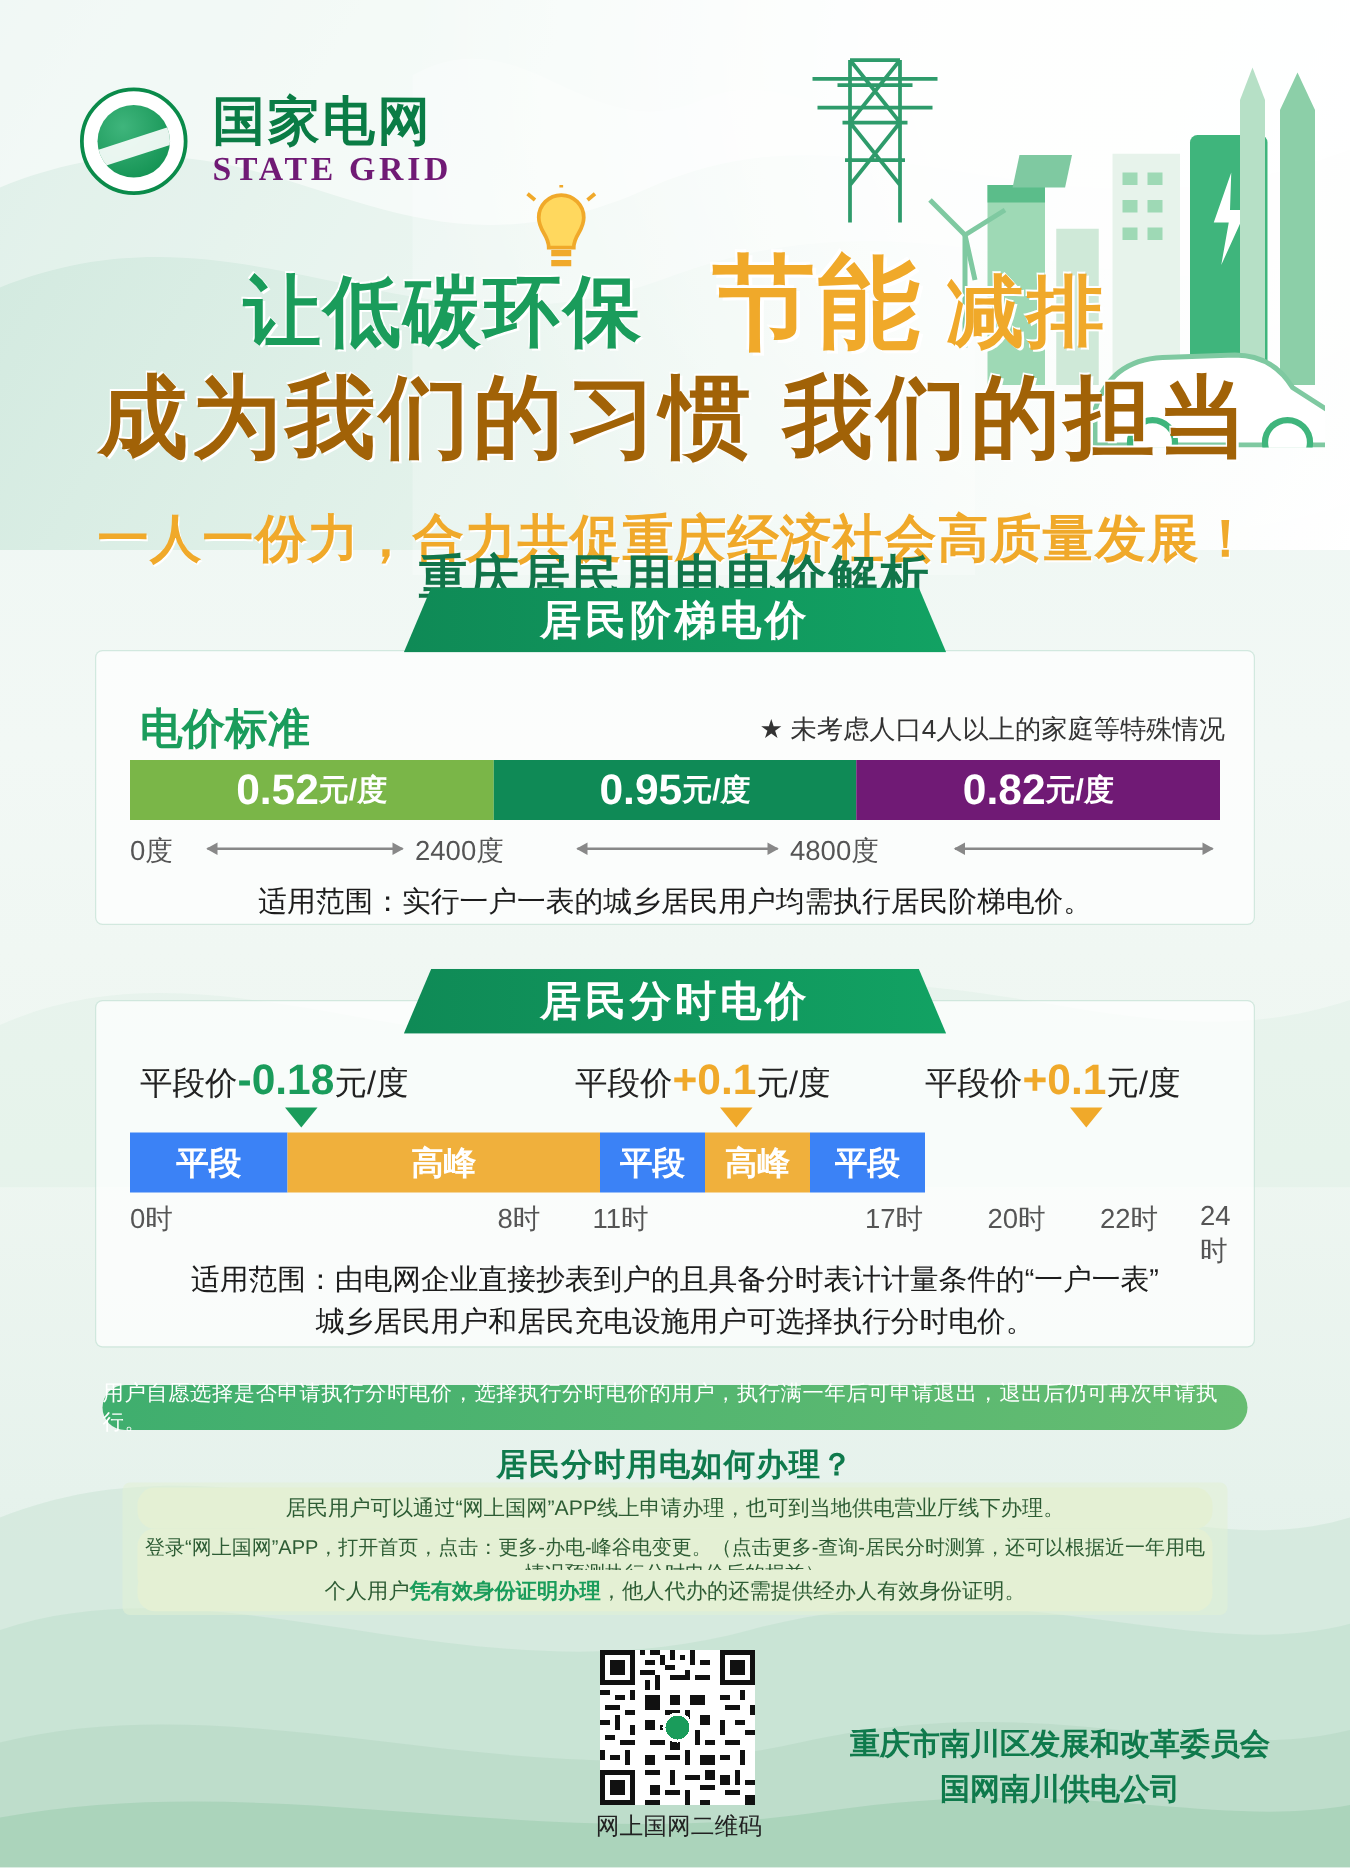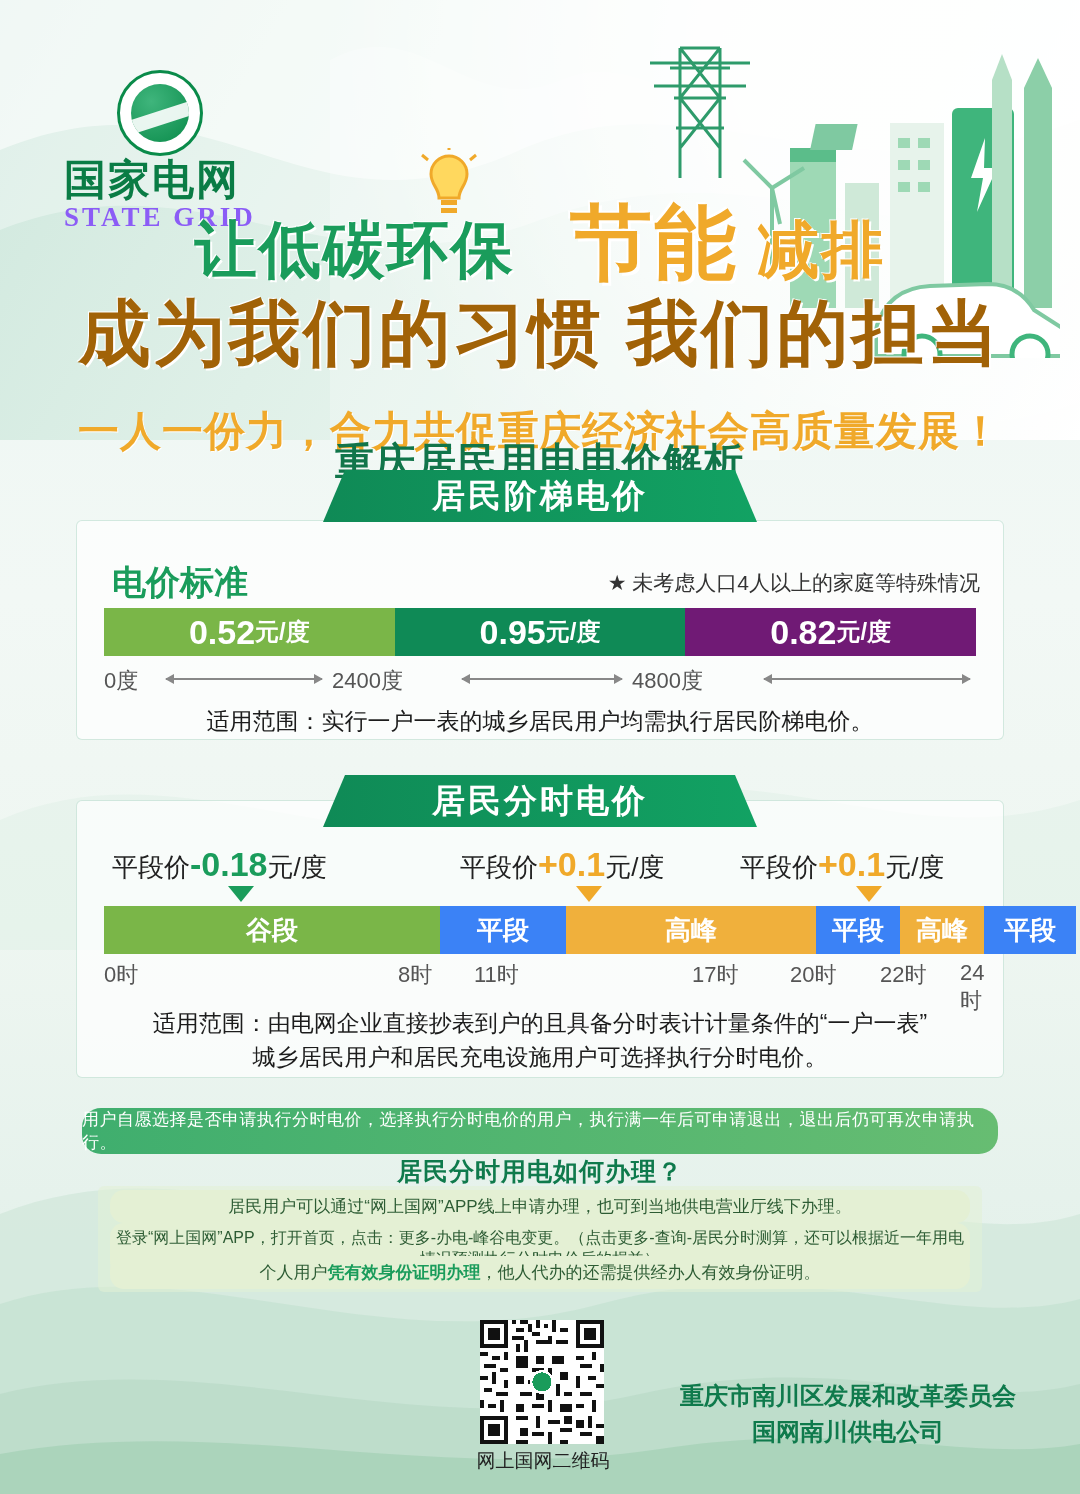--- a/index.html
+++ b/index.html
@@ -18,37 +18,37 @@
   .bg-swoosh {
     position:absolute; left:0; top:0; width:1080px; height:460px;
   }
   .bg-wave-mid {
     position:absolute; left:0; top:700px; width:1080px; height:250px; opacity:.5;
   }
   .bg-bottom {
     position:absolute; left:0; bottom:0; width:1080px; height:420px;
   }
   
-  .logo-wrap { position:absolute; left:64px; top:70px; display:flex; align-items:center; gap:2px; z-index:6;flex-direction:column;}
+  .logo-wrap { position:absolute; left:64px; top:70px; display:flex; align-items:center; gap:20px; z-index:6;}
   .logo-seal {
     width:86px;height:86px;border-radius:50%;
     border:3px solid #0a8b4a; position:relative; background:#fff;
     display:flex;align-items:center;justify-content:center;
   }
   .logo-seal .inner {
     width:58px;height:58px;border-radius:50%;
     background:radial-gradient(circle at 35% 30%,#3fb57c,#0a8b4a);
     position:relative; overflow:hidden;
   }
   .logo-seal .inner:after{
     content:""; position:absolute; left:-8px; top:26px; width:80px; height:14px;
     background:#fff; transform:rotate(-18deg); opacity:.9;
   }
   .logo-text .cn { font-size:42px; font-weight:bold; color:#0a7c45; letter-spacing:2px; line-height:1.05;}
-  .logo-text .en { font-size:27px; font-weight:bold; color:#8b5cf6; letter-spacing:3px; font-family:"Liberation Serif", serif;}
+  .logo-text .en { font-size:27px; font-weight:bold; color:#701a75; letter-spacing:3px; font-family:"Liberation Serif", serif;}
   
   .city { position:absolute; right:20px; top:28px; width:420px; height:330px; z-index:3;}
   
   .headline { position:absolute; left:0; top:200px; width:1080px; z-index:7; text-align:center;}
   .hl-row1 { font-size:62px; font-weight:bold; line-height:1.05; letter-spacing:2px;}
   .hl-row1 .g { color:#1a9c5b; text-shadow:2px 2px 0 #fff, -1px -1px 0 #fff;text-align:center;}
   .hl-row1 .big { font-size:82px; color:#f0a92a; text-shadow:3px 3px 0 #fff,-2px -2px 0 #fff;margin-left:36px;}
   .hl-row1 .sm-y { color:#f0a92a; text-shadow:2px 2px 0 #fff,-1px -1px 0 #fff;}
   .hl-row2 { font-size:72px; font-weight:bold; color:#a16207; letter-spacing:3px; text-shadow:2px 2px 0 #fff,-1px -1px 0 #fff;}
   .hl-row3 { margin-top:22px; font-size:41px; font-weight:bold; color:#f0a92a; letter-spacing:1px; text-shadow:1px 1px 0 #fff;}
@@ -107,21 +107,21 @@
   .band-row { position:absolute; left:104px; top:906px; width:872px; height:48px; display:flex; z-index:9;}
   .band { display:flex;align-items:center;justify-content:center;color:#fff;font-size:26px;font-weight:bold;}
   .b-valley { background:#7ab648; }
   .b-flat { background:#3b82f6; }
   .b-peak { background:#f0b03c; }
   .hour-row { position:absolute; left:104px; top:960px; width:900px; height:30px; z-index:9; font-size:22px; color:#555;}
   .hour-row span { position:absolute; top:0; }
   .scope.s2 { top:1006px; line-height:1.55; }
   
   .notice-bar {
-    position:absolute; left:82px; top:1108px; width:916px; height:46px; z-index:9;
+    position:absolute; left:82px; top:1108px; width:916px; height:36px; z-index:9;
     background:linear-gradient(90deg,#3fae6e,#67bd72);
     border-radius:19px; color:#fff; font-size:17px; display:flex; align-items:center;
     justify-content:center; letter-spacing:.5px;
   }
   .howto-title { position:absolute; left:0; top:1155px; width:1080px; text-align:center; z-index:9;
     font-size:25px; font-weight:bold; color:#0f7a4c; letter-spacing:1px;}
   .howto-box { position:absolute; left:98px; top:1186px; width:884px; height:106px; z-index:8;
     background:rgba(225,240,214,.55); border-radius:6px;}
   .howto-line { position:absolute; left:110px; width:860px; text-align:center; z-index:9;
     background:#e4f0d4; border-radius:14px; font-size:17px; color:#2d5c34; padding:5px 0;}
@@ -272,21 +272,20 @@
   </div>
   <div class="item" style="left:636px">
     <span>平段价</span><b class="or">+</b><b class="or">0.1</b><span>元/度</span>
   </div>
 </div>
 <span class="tri g" style="left:228px; top:886px;"></span>
 <span class="tri o" style="left:576px; top:886px;"></span>
 <span class="tri o" style="left:856px; top:886px;"></span>
 
 <div class="band-row">
-  <div class="band b-valley" style="flex:0 0 336px">谷段</div>
   <div class="band b-flat" style="flex:0 0 126px">平段</div>
   <div class="band b-peak" style="flex:0 0 250px">高峰</div>
   <div class="band b-flat" style="flex:0 0 84px">平段</div>
   <div class="band b-peak" style="flex:0 0 84px">高峰</div>
   <div class="band b-flat" style="flex:0 0 92px">平段</div>
 </div>
 
 <div class="hour-row">
   <span style="left:0">0时</span>
   <span style="left:294px">8时</span>

